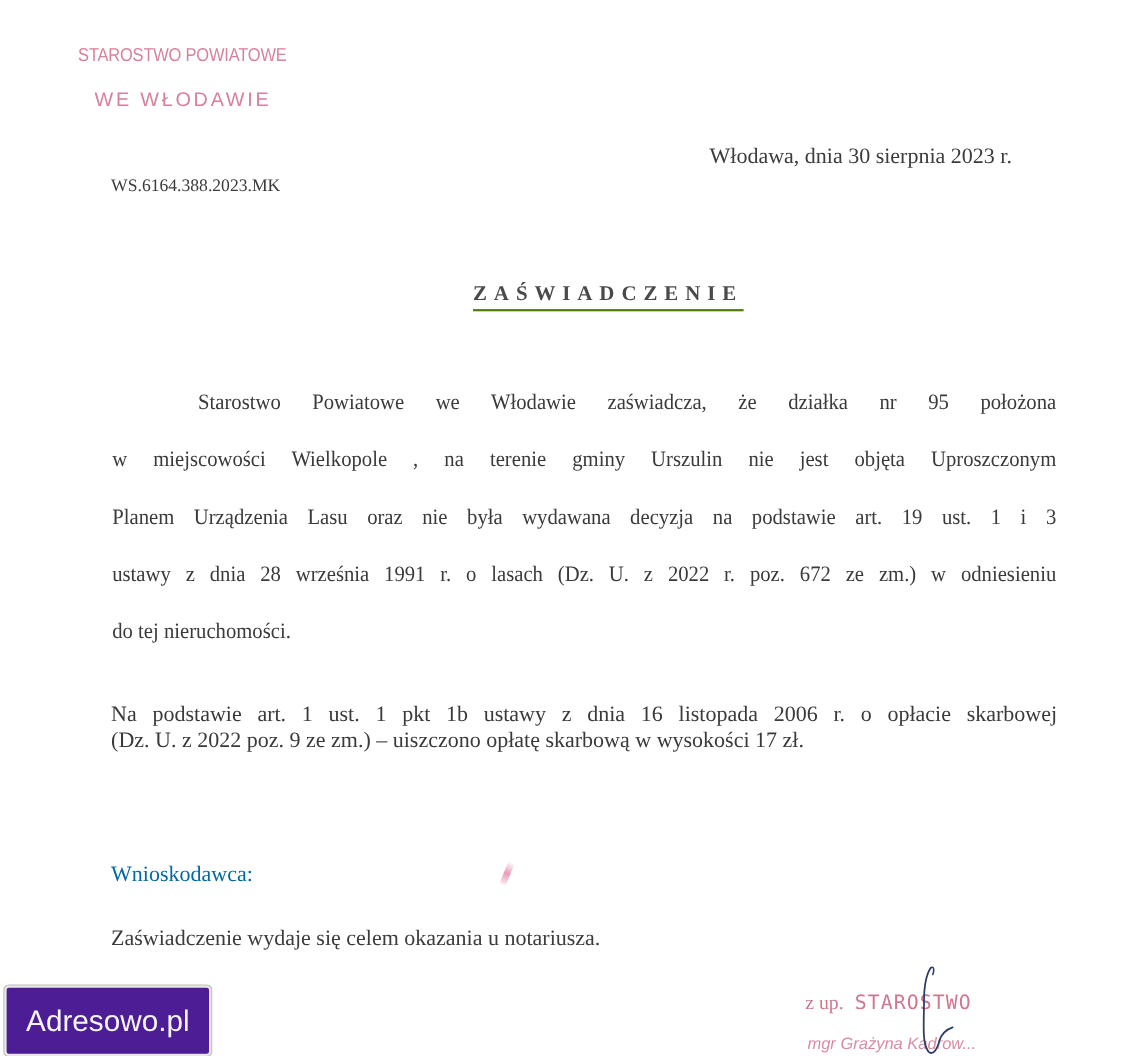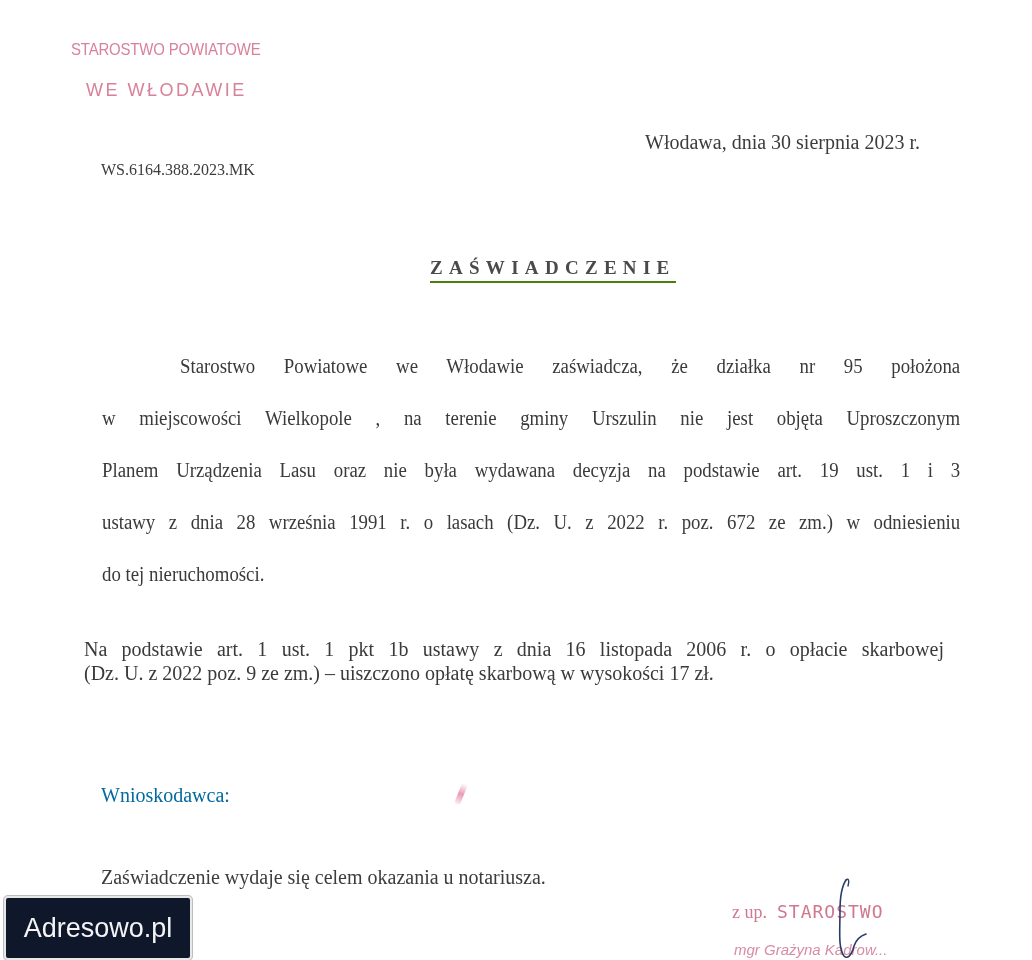--- a/index.html
+++ b/index.html
@@ -70,41 +70,41 @@
       white-space: nowrap;
       transform: scaleX(0.94);
       transform-origin: left top;
       width: 913px;
     }
     .line.first { left: 180px; width: 830px; }
     .line.last { text-align-last: left; }
 
     .para2 {
       position: absolute;
-      left: 84px;
+      left: 101px;
       width: 860px;
       font-size: 20px;
       line-height: 24px;
       color: #3a3a3a;
     }
     .para2 .pl {
       display: block;
       white-space: nowrap;
       text-align: justify;
       text-align-last: justify;
     }
     .para2 .pl.last { text-align-last: left; }
 
     .applicant {
       left: 101px; top: 784px;
       font-size: 20px;
       color: #0369a1;
     }
     .purpose {
-      left: 101px; top: 866px;
+      left: 101px; top: 842px;
       font-size: 20px;
       color: #3c3c3c;
     }
 
     .pink-mark {
       position: absolute;
       left: 458px; top: 783px;
       width: 6px; height: 22px;
       background: linear-gradient(180deg, rgba(240,160,185,0.0), rgba(230,130,165,0.8), rgba(240,170,190,0.2));
       transform: rotate(22deg);
@@ -137,21 +137,21 @@
       position: absolute;
       left: 820px; top: 876px;
       width: 60px; height: 90px;
     }
 
     
     .watermark {
       position: absolute;
       left: 4px; top: 896px;
       width: 184px; height: 60px;
-      background: #0f172a;
+      background: #4c1d95;
       border: 2px solid #e8e8e8;
       border-radius: 4px;
       box-shadow: 0 0 0 1px #bdbdbd;
       display: flex;
       align-items: center;
       justify-content: center;
     }
     .watermark span {
       font-family: "Liberation Sans", "DejaVu Sans", sans-serif;
       font-size: 27px;

